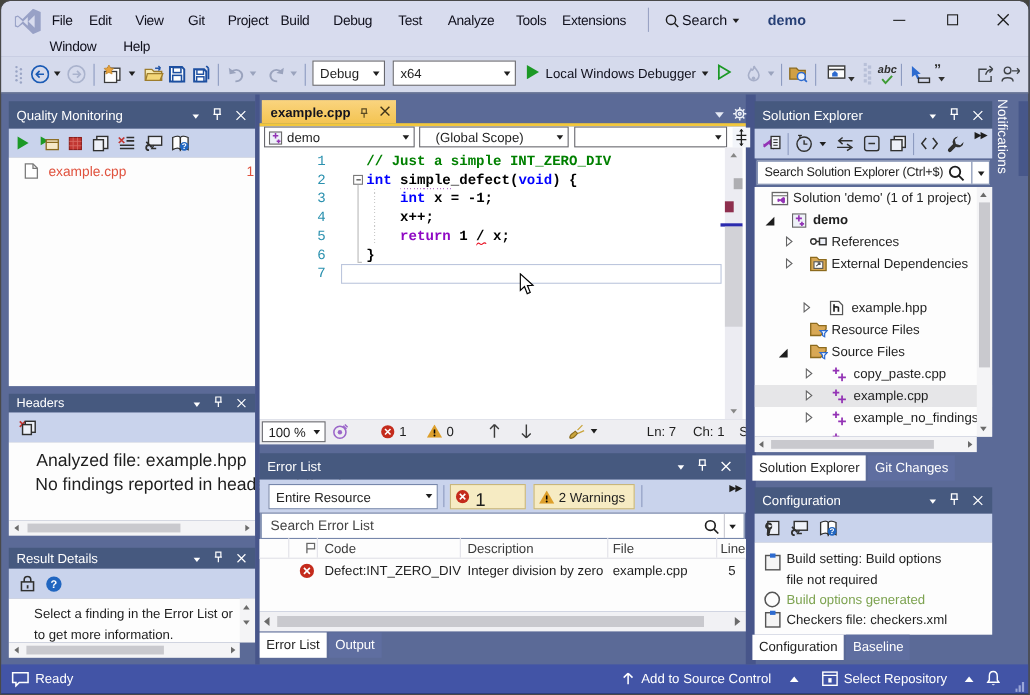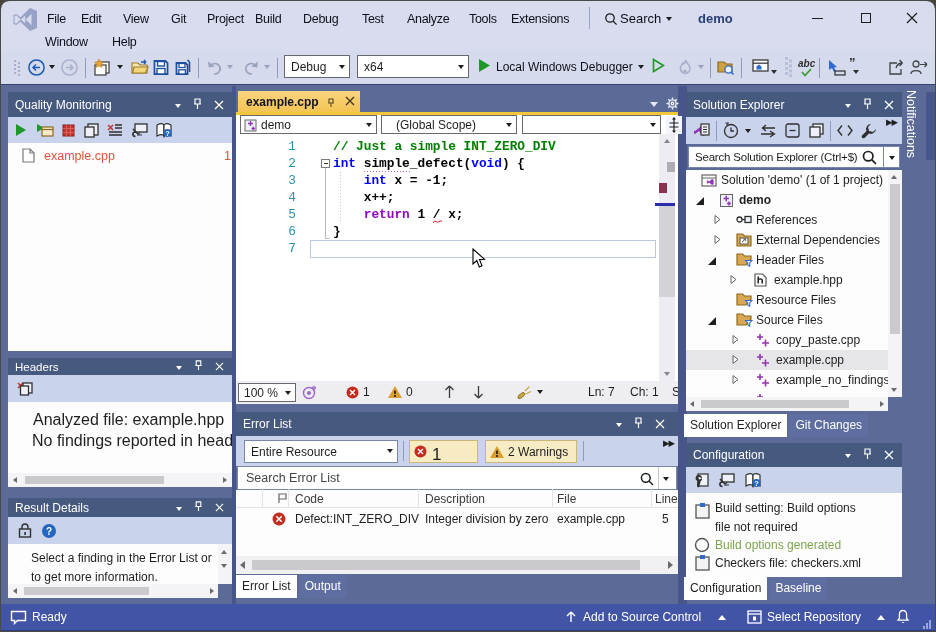--- a/index.html
+++ b/index.html
@@ -635,28 +635,20 @@
       <svg class="abs" style="left:28px;top:4px" width="7" height="11" viewBox="0 0 7 11">
           <path d="M1 1.5 L6 5.5 L1 9.5 Z" fill="#fdfdfd" stroke="#646465" stroke-width="1"></path>
         </svg>
       <svg class="abs" style="left:50px;top:2px" width="16" height="15" viewBox="0 0 16 15">
           <path d="M1 14 V2 H6.5 L8.5 4 H15 V14 Z" fill="#d8a855" stroke="#8c6a1d" stroke-width="1.2"></path>
           <rect x="4" y="6" width="8" height="6" fill="#fdfdfd" stroke="#555" stroke-width="1"></rect>
           <path d="M6 10 L9.5 7 M9.5 7 H7.3 M9.5 7 V8.8" stroke="#555" stroke-width="1"></path>
         </svg>
       <span class="abs" style="left:70px;top:3px">External Dependencies</span>
     </div>
-    <div class="trow" style="top:80px">
-      <div class="exp-o" style="left:22px;top:7px"></div>
-      <svg class="abs" style="left:50px;top:2px" width="17" height="15" viewBox="0 0 17 15">
-          <path d="M1 13 V2 H6.5 L8.5 4 H15 V7 L10 13 Z" fill="#d8a855" stroke="#8c6a1d" stroke-width="1.2"></path>
-          <path d="M9.5 8.5 H16 L13.7 11 V14.2 L11.8 13 V11 Z" fill="#fff" stroke="#2d6bd0" stroke-width="1.1"></path>
-        </svg>
-      <span class="abs" style="left:70px;top:3px">Header Files</span>
-    </div>
     <div class="trow" style="top:100px">
       <svg class="abs" style="left:44px;top:4px" width="7" height="11" viewBox="0 0 7 11">
           <path d="M1 1.5 L6 5.5 L1 9.5 Z" fill="#fdfdfd" stroke="#646465" stroke-width="1"></path>
         </svg>
       <svg class="abs" style="left:68px;top:3px" width="13" height="14" viewBox="0 0 13 14">
           <path d="M1 1 H8.5 L12 4.5 V13 H1 Z" fill="#fdfdfd" stroke="#555" stroke-width="1.2"></path>
           <path d="M4.2 3.5 V10.5 M4.2 6.8 C4.2 5.6 8.2 5.6 8.2 6.8 V10.5" stroke="#1e1e1e" stroke-width="1.5" fill="none"></path>
         </svg>
       <span class="abs" style="left:88px;top:3px">example.hpp</span>
     </div>

